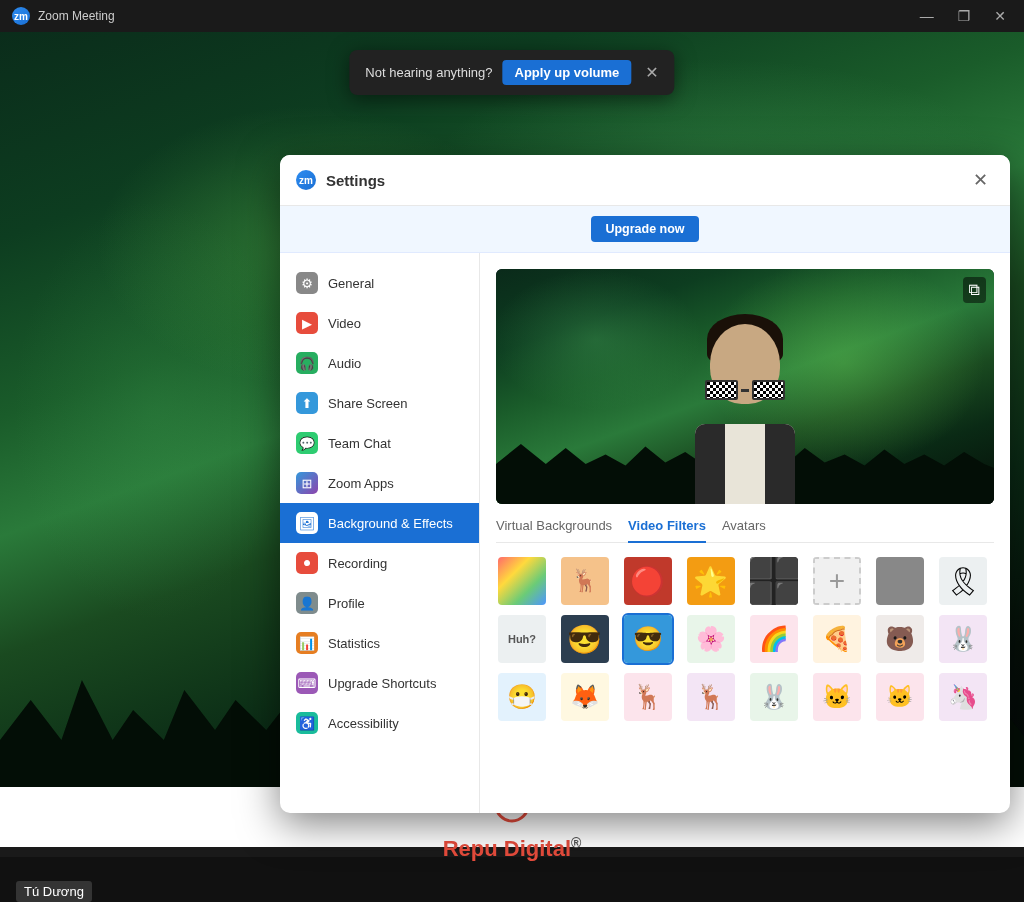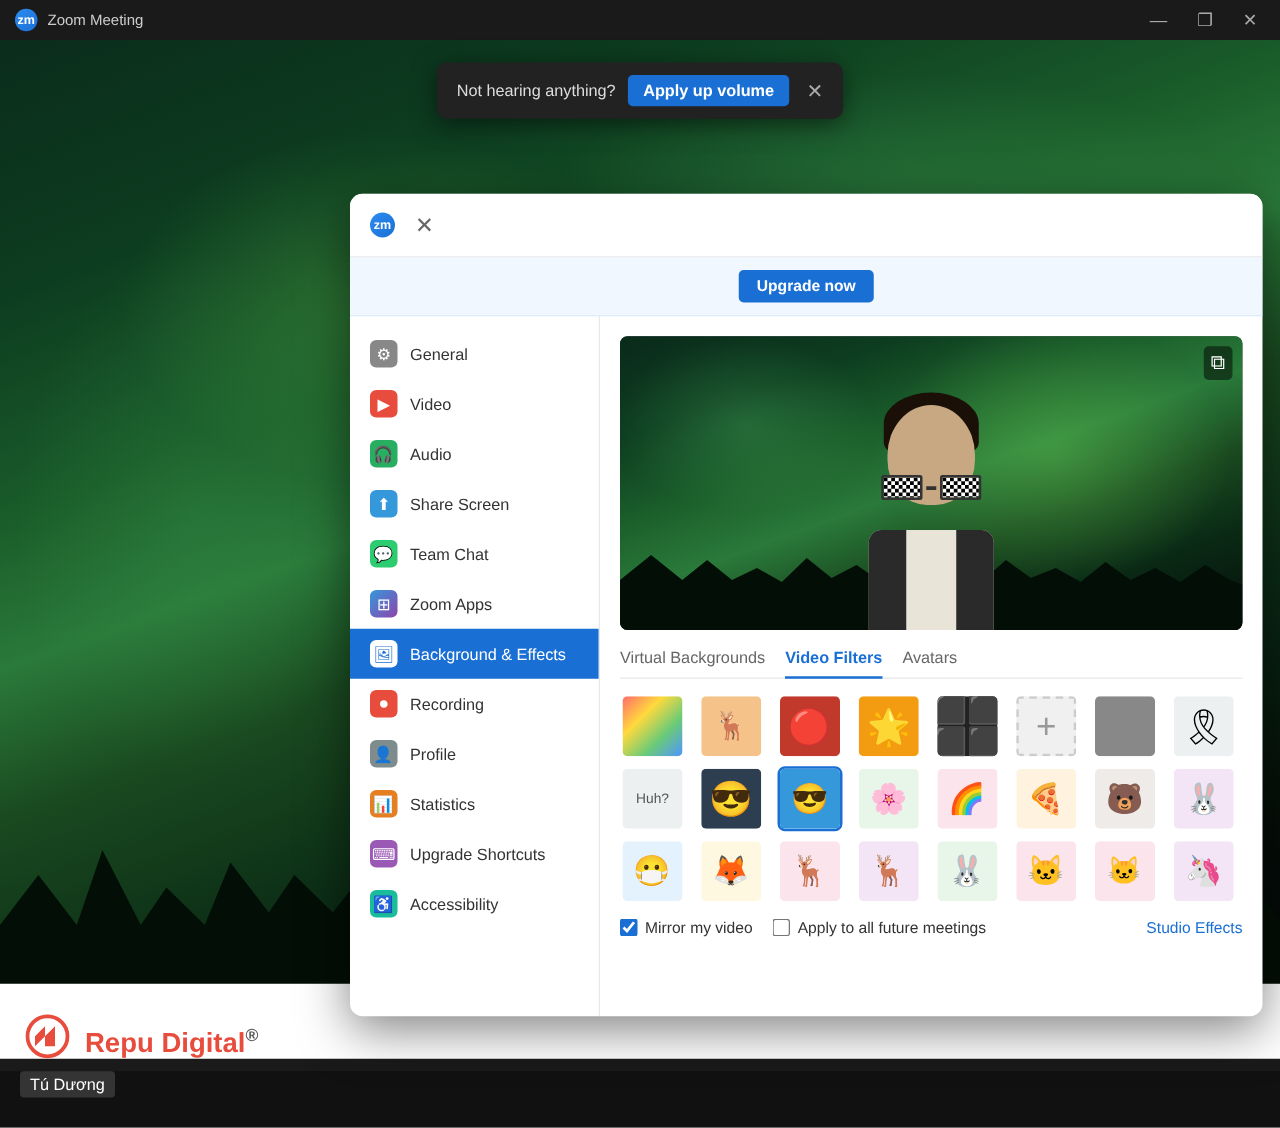--- a/index.html
+++ b/index.html
@@ -474,42 +474,43 @@
     .settings-content::-webkit-scrollbar-track { background: #f1f1f1; }
     .settings-content::-webkit-scrollbar-thumb { background: #ccc; border-radius: 3px; }
 
     
     .bottom-bar {
       position: absolute;
       bottom: 0; left: 0; right: 0;
       height: 45px;
       background: #111;
       display: flex;
-      align-items: flex-start;
+      align-items: flex-end;
       padding: 0 16px;
     }
     .user-label {
       color: white;
       font-size: 13px;
       background: rgba(255,255,255,0.15);
       padding: 3px 8px;
       border-radius: 3px;
     }
 
     
     .watermark {
       position: absolute;
       bottom: 55px;
       left: 0; right: 0;
       height: 60px;
       background: white;
       display: flex;
-      align-items: flex-end;
+      align-items: center;
       padding: 0 20px;
       gap: 12px;
+      flex-direction: column;
     }
     .watermark-logo {
       width: 36px; height: 36px;
       display: flex; align-items: center; justify-content: center;
     }
     .watermark-text {
       font-size: 22px;
       font-weight: 700;
       color: #1a1a1a;
     }
@@ -544,20 +545,21 @@
   <button class="notif-btn">Apply up volume</button>
   <span class="notif-close">✕</span>
 </div>
 
 <div class="settings-dialog">
 
   <div class="dialog-titlebar">
     <div class="dialog-logo">
       <span>zm</span>
     </div>
+    <span class="dialog-title-text">Settings</span>
     <span class="dialog-close-btn">✕</span>
   </div>
 
   <div class="upgrade-banner">
     <button class="upgrade-btn">Upgrade now</button>
   </div>
 
   <div class="dialog-body">
 
     <div class="settings-sidebar">
@@ -660,21 +662,21 @@
           <div class="filter-cell-inner fc-add" style="color:#999;font-size:28px;">+</div>
         </div>
         <div class="filter-cell">
           <div class="filter-cell-inner fc-gray" style="background:#888;"></div>
         </div>
         <div class="filter-cell">
           <div class="filter-cell-inner fc-ribbon" style="font-size:28px;">🎗</div>
         </div>
 
         <div class="filter-cell">
-          <div class="filter-cell-inner fc-huh" style="font-size:11px;font-weight:normal;color:#555;">Huh?</div>
+          <div class="filter-cell-inner fc-huh" style="font-size:11px;font-weight:bold;color:#555;">Huh?</div>
         </div>
         <div class="filter-cell">
           <div class="filter-cell-inner fc-dark-blue" style="font-size:28px;">😎</div>
         </div>
         <div class="filter-cell selected tooltip-wrapper">
           <div class="filter-cell-inner fc-glasses" style="font-size:24px;">😎</div>
 
         </div>
         <div class="filter-cell">
           <div class="filter-cell-inner fc-cute1" style="font-size:24px;">🌸</div>
@@ -712,31 +714,20 @@
         </div>
         <div class="filter-cell">
           <div class="filter-cell-inner" style="background:#fce4ec;">🐱</div>
         </div>
         <div class="filter-cell">
           <div class="filter-cell-inner fc-unicorn" style="font-size:24px;">🦄</div>
         </div>
 
       </div>
 
-      <div class="controls-row">
-        <label class="checkbox-label">
-          <input type="checkbox" checked="" style="">
-          <span>Mirror my video</span>
-        </label>
-        <label class="checkbox-label">
-          <input type="checkbox" style="">
-          <span>Apply to all future meetings</span>
-        </label>
-        <a class="studio-effects-link">Studio Effects</a>
-      </div>
 
     </div>
 
   </div>
 </div>
 
 <div class="bottom-bar">
   <span class="user-label">Tú Dương</span>
 </div>
 

